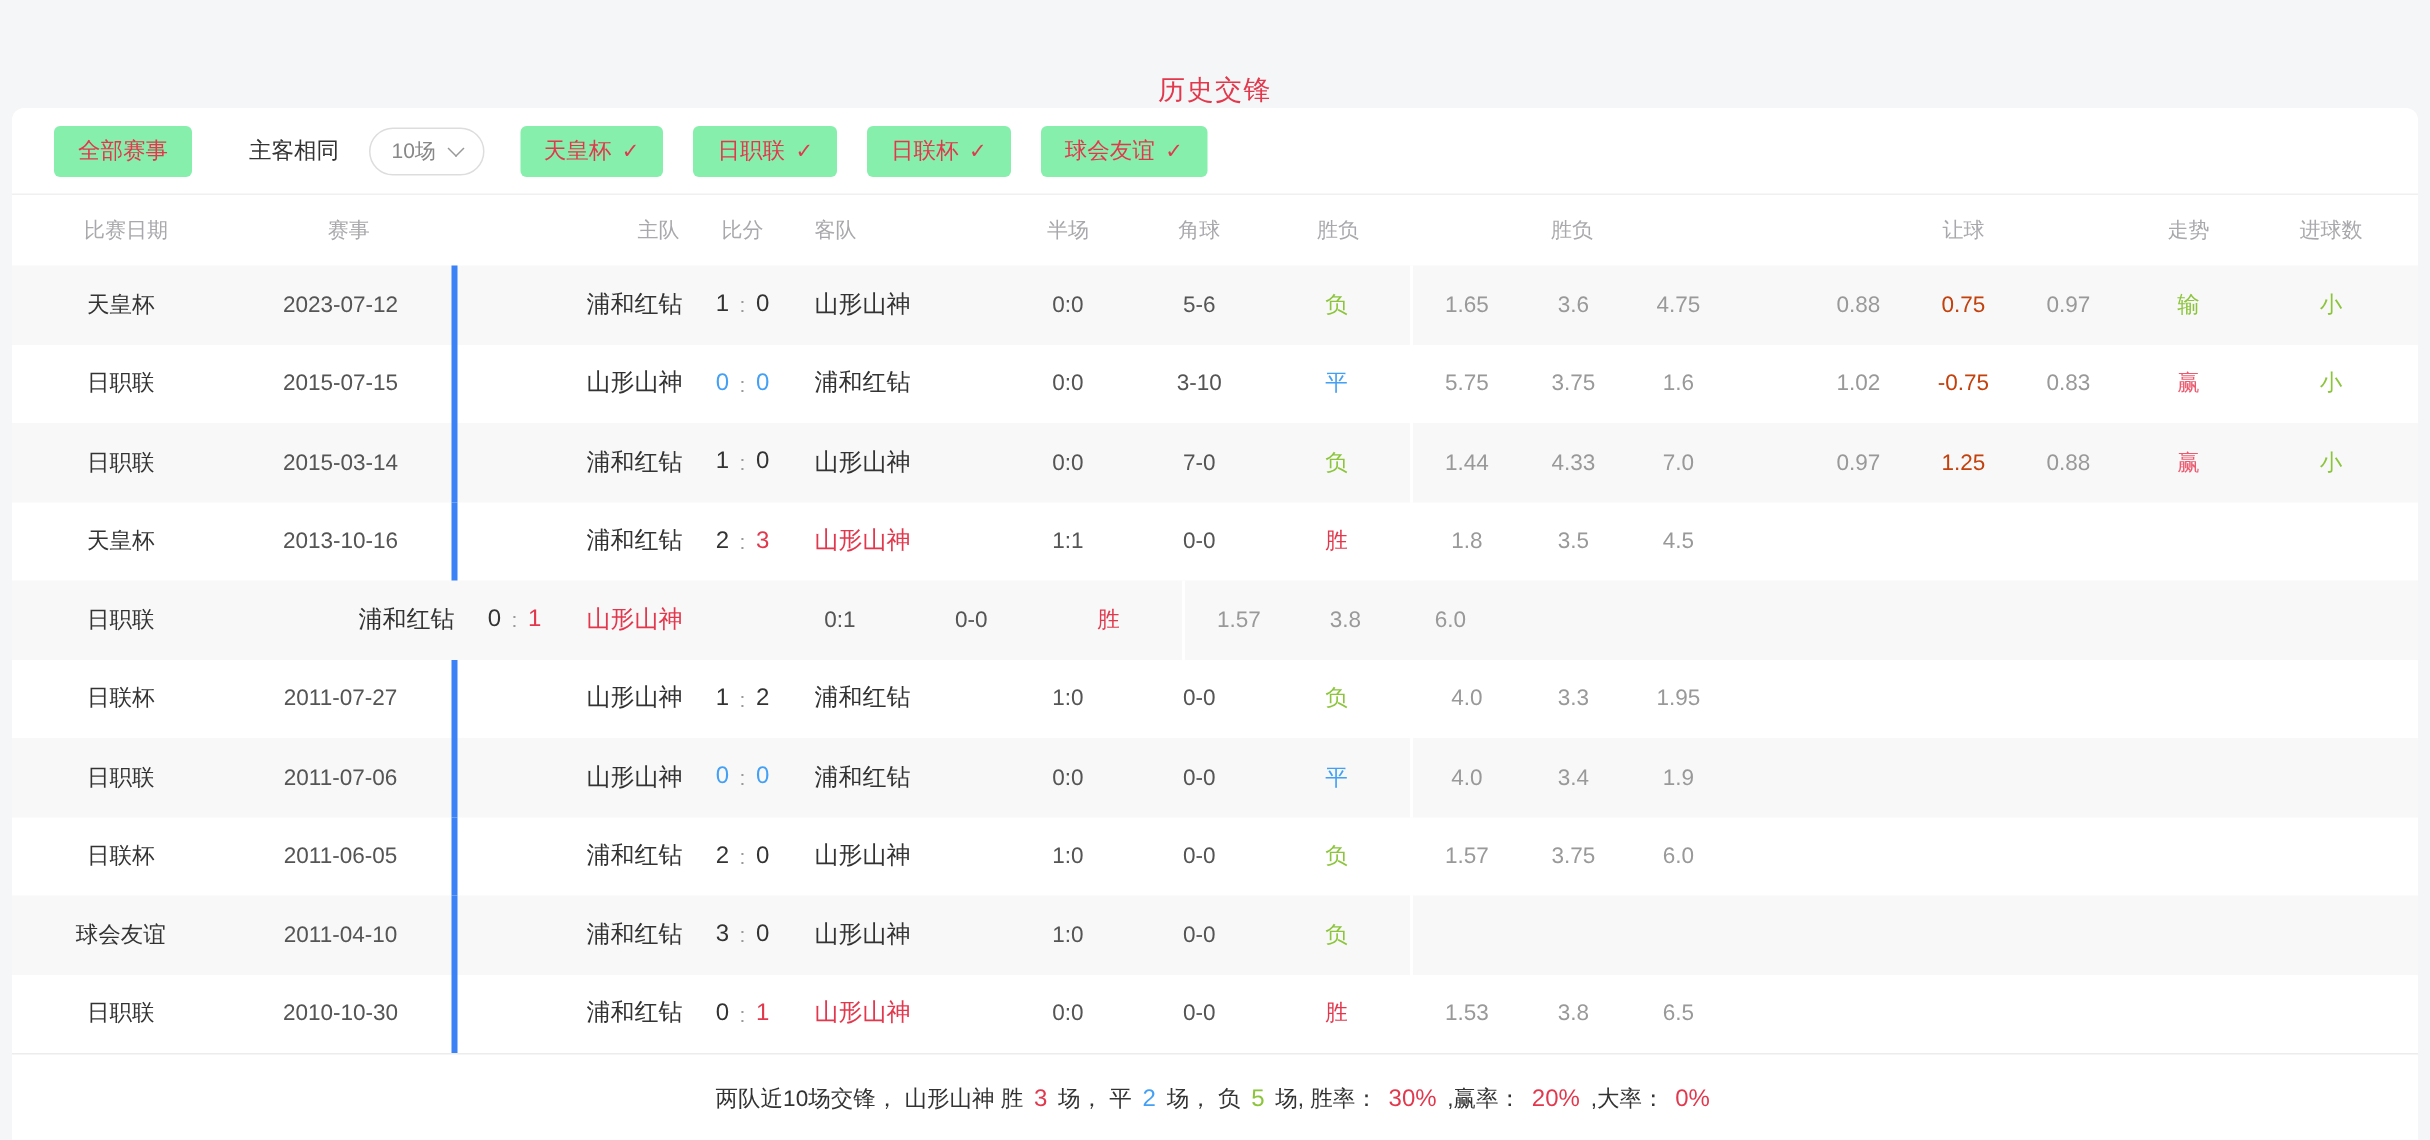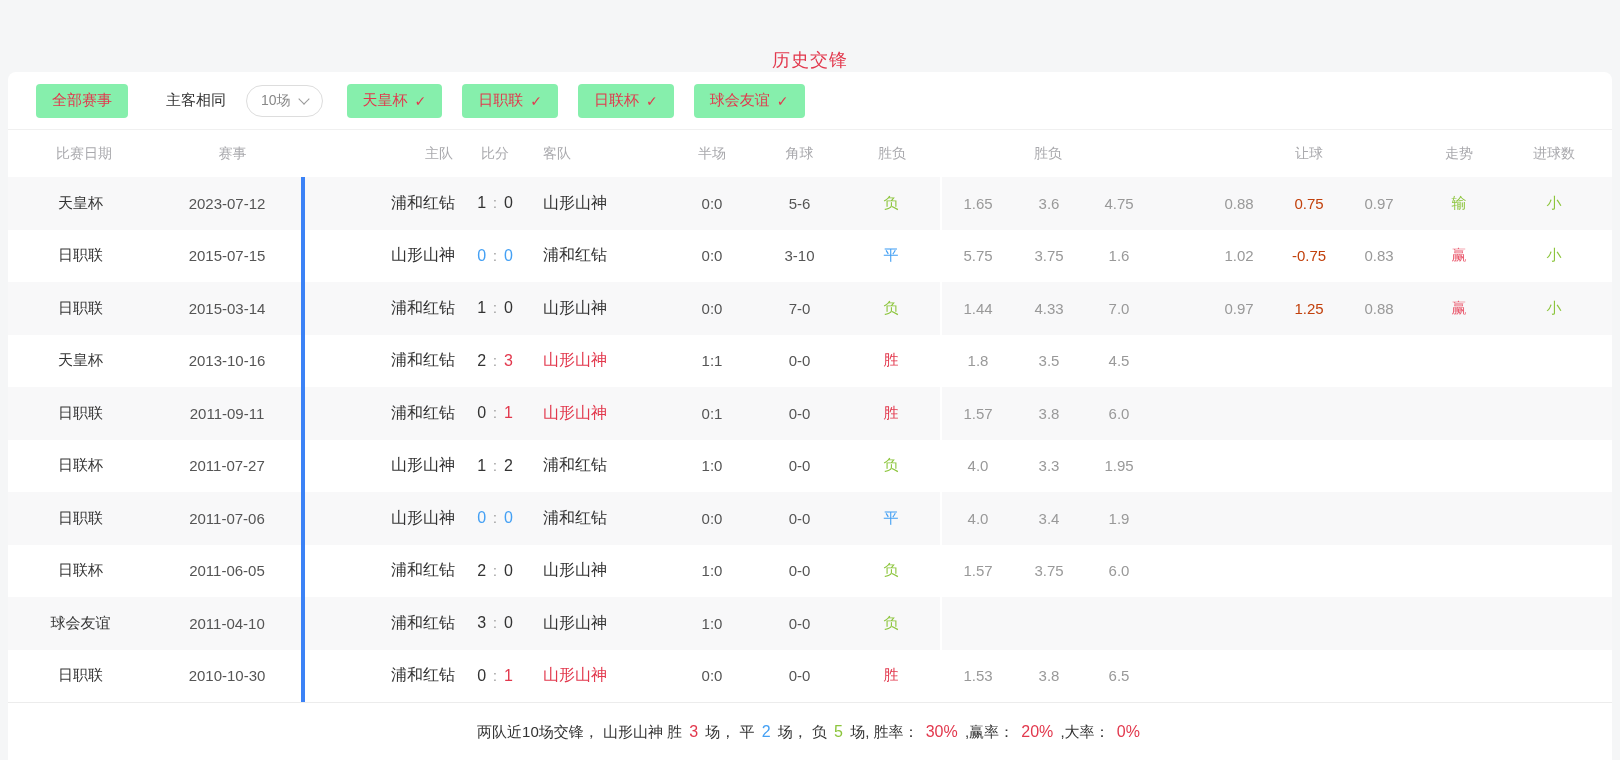--- a/index.html
+++ b/index.html
@@ -200,21 +200,20 @@
     <div class="cell col-o3">4.5</div>
     <div class="cell col-spacer"></div>
     <div class="cell col-h1"></div>
     <div class="cell col-h2"></div>
     <div class="cell col-h3"></div>
     <div class="cell col-trend"></div>
     <div class="cell col-goals"></div>
   </div>
       <div class="trow">
     <div class="cell col-event">日职联</div>
-    <div class="cell col-date">2011-09-11</div>
     <div class="cell col-home">浦和红钻</div>
     <div class="cell col-score">
       <span class="sh c-dark">0</span>
           <span class="sep">:</span>
           <span class="sa c-red">1</span>
     </div>
     <div class="cell col-away c-red">山形山神</div>
     <div class="cell col-half">0:1</div>
     <div class="cell col-corner">0-0</div>
     <div class="cell col-result c-red">胜</div>

